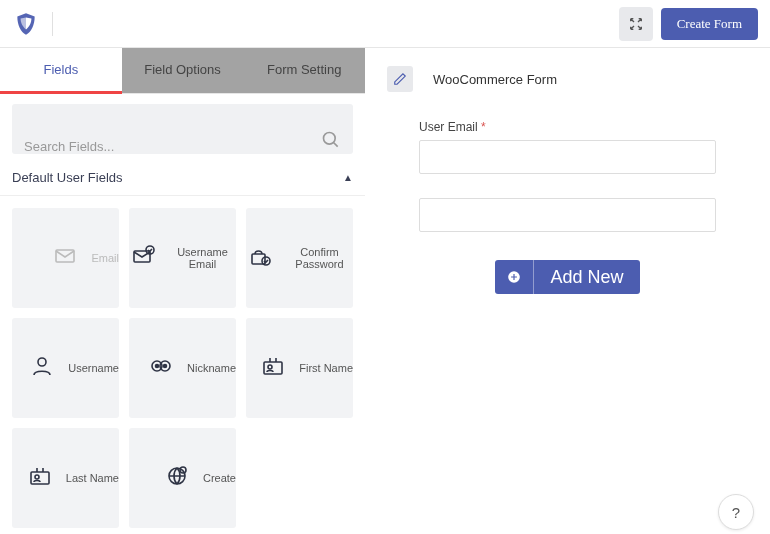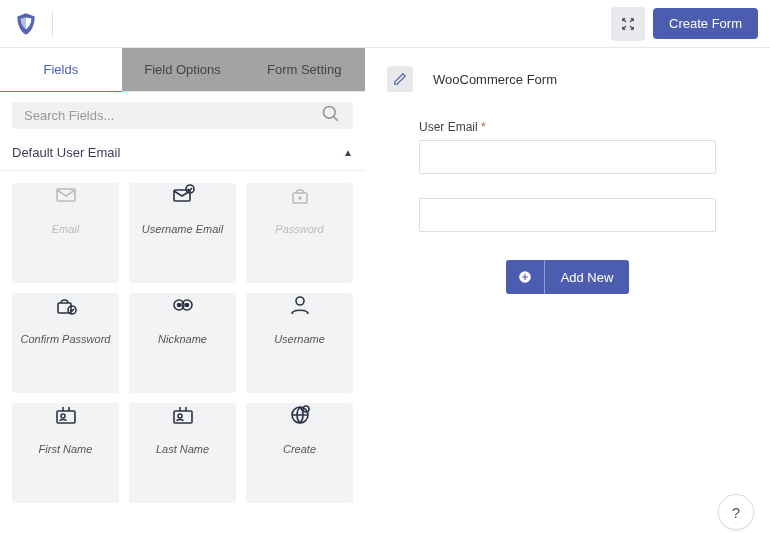--- a/index.html
+++ b/index.html
@@ -3,58 +3,58 @@
   <meta charset="utf-8">
   <style>
     * { margin: 0; padding: 0; box-sizing: border-box; }
     body { font-family: Arial, Helvetica, sans-serif; background: #fff; width: 770px; height: 534px; overflow: hidden; position: relative; }
 
     .top-bar { height: 48px; border-bottom: 1px solid #e6e6e6; display: flex; align-items: center; justify-content: space-between; padding: 0 12px; }
     .top-left { display: flex; align-items: center; gap: 12px; }
     .logo { width: 28px; height: 28px; display: flex; align-items: center; justify-content: center; }
     .top-right { display: flex; align-items: center; gap: 8px; }
     .icon-btn { width: 34px; height: 34px; background: #e8e9ec; border-radius: 4px; display: flex; align-items: center; justify-content: center; cursor: pointer; }
-    .create-btn { background: #4c5db0; color: #fff; padding: 8px 16px; border-radius: 4px; font-size: 13px; cursor: pointer; border: none; }
+    .create-btn { background: #4c5db0; color: #fff; padding: 8px 16px; border-radius: 4px; font-size: 13px; cursor: pointer; border: none; font-family: Liberation Serif, serif; }
 
     .main { display: flex; height: calc(100% - 48px); }
 
     .left-panel { width: 365px; display: flex; flex-direction: column; }
     .tabs { display: flex; border-bottom: 1px solid #e6e6e6; }
     .tab { flex: 1; padding: 14px 8px; text-align: center; font-size: 13px; color: #444; cursor: pointer; }
-    .tab.active { color: #4c5db0; background: #fff; border-bottom: 1px solid #ef4444; margin-bottom: -1px; }
+    .tab.active { color: #4c5db0; background: #fff; border-bottom: 3px solid #ef4444; margin-bottom: -1px; }
     .tab:not(.active) { background: #a3a3a3; }
 
     .search-wrap { padding: 10px 12px; }
-    .search-box { position: relative; background: #f0f1f3; border-radius: 3px; height: 27px; display: flex; align-items: center; padding: 0 12px; }
+    .search-box { position: relative; background: #f0f1f3; border-radius: 3px; height: 50px; display: flex; align-items: flex-end; padding: 0 12px; }
     .search-input { flex: 1; border: none; background: transparent; font-size: 13px; outline: none; color: #888; }
     .search-input::placeholder { color: #999; }
     .search-ico { color: #888; }
 
     .section-header { display: flex; justify-content: space-between; align-items: center; padding: 6px 12px 10px 12px; font-size: 13px; color: #3a3f55; border-bottom: 1px solid #eee; margin-bottom: 12px; cursor: pointer; }
     .section-header .caret { font-size: 10px; }
 
     .grid { display: grid; grid-template-columns: repeat(3, 1fr); gap: 10px; padding: 0 12px; }
-    .field-tile { background: #f2f3f5; border-radius: 3px; height: 100px; display: flex; flex-direction: column; align-items: center; justify-content: flex-start; gap: 12px; cursor: pointer; font-style: italic; }
+    .field-tile { background: #f2f3f5; border-radius: 3px; height: 100px; display: flex; align-items: center; justify-content: flex-end; gap: 12px; cursor: pointer; }
     .field-tile .tile-icon { color: #3a3f55; }
     .field-tile .tile-label { font-size: 11px; color: #555; text-align: center; }
     .field-tile.disabled .tile-icon { color: #bbb; }
     .field-tile.disabled .tile-label { color: #bbb; }
 
     .right-panel { flex: 1; padding: 18px 22px; position: relative; }
     .form-title-row { display: flex; align-items: center; gap: 20px; margin-bottom: 28px; }
     .edit-ico-box { width: 26px; height: 26px; background: #e8e9ec; border-radius: 3px; display: flex; align-items: center; justify-content: center; }
     .form-title { font-size: 13px; color: #333; }
 
     .form-field { margin: 0 32px 24px 32px; }
     .form-label { font-size: 12px; color: #444; display: block; margin-bottom: 6px; }
     .form-label .req { color: #d9534f; }
     .text-input { width: 100%; height: 34px; border: 1px solid #ddd; border-radius: 2px; padding: 0 8px; font-size: 12px; outline: none; }
 
     .add-new-wrap { display: flex; justify-content: center; margin-top: 28px; }
-    .add-new-btn { background: #4c5db0; color: #fff; border: none; border-radius: 3px; padding: 0; display: flex; align-items: center; font-size: 13px; cursor: pointer; overflow: hidden; height: 34px; }
+    .add-new-btn { background: #4c5db0; color: #fff; border: none; border-radius: 3px; padding: 0; display: flex; align-items: center; font-size: 18px; cursor: pointer; overflow: hidden; height: 34px; }
     .add-new-btn .plus-part { padding: 0 12px; display: flex; align-items: center; border-right: 1px solid rgba(255,255,255,0.4); height: 100%; }
     .add-new-btn .text-part { padding: 0 16px; }
 
     .help-fab { position: absolute; right: 16px; bottom: 4px; width: 36px; height: 36px; border-radius: 50%; border: 1px solid #ddd; background: #fff; display: flex; align-items: center; justify-content: center; font-size: 15px; color: #555; cursor: pointer; box-shadow: 0 1px 3px rgba(0,0,0,0.08); }
     
     .vsep { width: 1px; height: 24px; background: #e0e0e0; }
   </style>
 </head>
 <body>
 
@@ -92,73 +92,65 @@
         <span class="search-ico">
           <svg width="20" height="20" viewBox="0 0 24 24" fill="none" stroke="#999" stroke-width="2">
               <circle cx="10" cy="10" r="7"></circle>
               <line x1="20" y1="20" x2="15" y2="15"></line>
             </svg>
         </span>
       </div>
     </div>
 
     <div class="section-header">
-      <span>Default User Email</span>
+      <span>Default User Fields</span>
       <span class="caret">▲</span>
     </div>
 
     <div class="grid" id="tiles-grid">
         <div class="field-tile disabled">
           <div class="tile-icon"><svg width="28" height="24" viewBox="0 0 24 24" fill="none" stroke="#bbb" stroke-width="1.6">
               <rect x="3" y="6" width="18" height="12" rx="1"></rect>
               <path d="M3 7 L12 13 L21 7"></path>
             </svg></div>
           <div class="tile-label">Email</div>
         </div>
         <div class="field-tile">
           <div class="tile-icon"><svg width="28" height="24" viewBox="0 0 24 24" fill="none" stroke="#2f3445" stroke-width="1.6">
               <rect x="3" y="7" width="16" height="11" rx="1"></rect>
               <path d="M3 8 L11 13 L19 8"></path>
               <circle cx="19" cy="6" r="4"></circle>
               <path d="M17 6 L18.5 7.5 L21 5"></path>
             </svg></div>
           <div class="tile-label">Username Email</div>
         </div>
-        <div class="field-tile disabled">
-          <div class="tile-icon"><svg width="28" height="24" viewBox="0 0 24 24" fill="none" stroke="#bbb" stroke-width="1.6">
-              <rect x="5" y="10" width="14" height="10" rx="1"></rect>
-              <path d="M8 10 C8 6 16 6 16 10"></path>
-              <circle cx="12" cy="15" r="1" fill="#bbb"></circle>
-            </svg></div>
-          <div class="tile-label">Password</div>
-        </div>
         <div class="field-tile">
           <div class="tile-icon"><svg width="28" height="24" viewBox="0 0 24 24" fill="none" stroke="#2f3445" stroke-width="1.6">
               <rect x="4" y="10" width="13" height="10" rx="1"></rect>
               <path d="M7 10 C7 6 14 6 14 10"></path>
               <circle cx="18" cy="17" r="4"></circle>
               <path d="M16 17 L17.5 18.5 L20 16"></path>
             </svg></div>
           <div class="tile-label">Confirm Password</div>
         </div>
         <div class="field-tile">
           <div class="tile-icon"><svg width="28" height="24" viewBox="0 0 24 24" fill="none" stroke="#2f3445" stroke-width="1.6">
+              <circle cx="12" cy="8" r="4"></circle>
+              <path d="M4 21 C4 16 20 16 20 21"></path>
+            </svg></div>
+          <div class="tile-label">Username</div>
+        </div>
+        <div class="field-tile">
+          <div class="tile-icon"><svg width="28" height="24" viewBox="0 0 24 24" fill="none" stroke="#2f3445" stroke-width="1.6">
               <circle cx="8" cy="12" r="5"></circle>
               <circle cx="16" cy="12" r="5"></circle>
               <circle cx="8" cy="12" r="1.5" fill="#2f3445"></circle>
               <circle cx="16" cy="12" r="1.5" fill="#2f3445"></circle>
             </svg></div>
           <div class="tile-label">Nickname</div>
-        </div>
-        <div class="field-tile">
-          <div class="tile-icon"><svg width="28" height="24" viewBox="0 0 24 24" fill="none" stroke="#2f3445" stroke-width="1.6">
-              <circle cx="12" cy="8" r="4"></circle>
-              <path d="M4 21 C4 16 20 16 20 21"></path>
-            </svg></div>
-          <div class="tile-label">Username</div>
         </div>
         <div class="field-tile">
           <div class="tile-icon"><svg width="28" height="24" viewBox="0 0 24 24" fill="none" stroke="#2f3445" stroke-width="1.6">
               <rect x="3" y="8" width="18" height="12" rx="1"></rect>
               <circle cx="9" cy="13" r="2"></circle>
               <path d="M6 18 C6 16 12 16 12 18"></path>
               <path d="M9 4 L9 8 M15 4 L15 8"></path>
             </svg></div>
           <div class="tile-label">First Name</div>
         </div>

